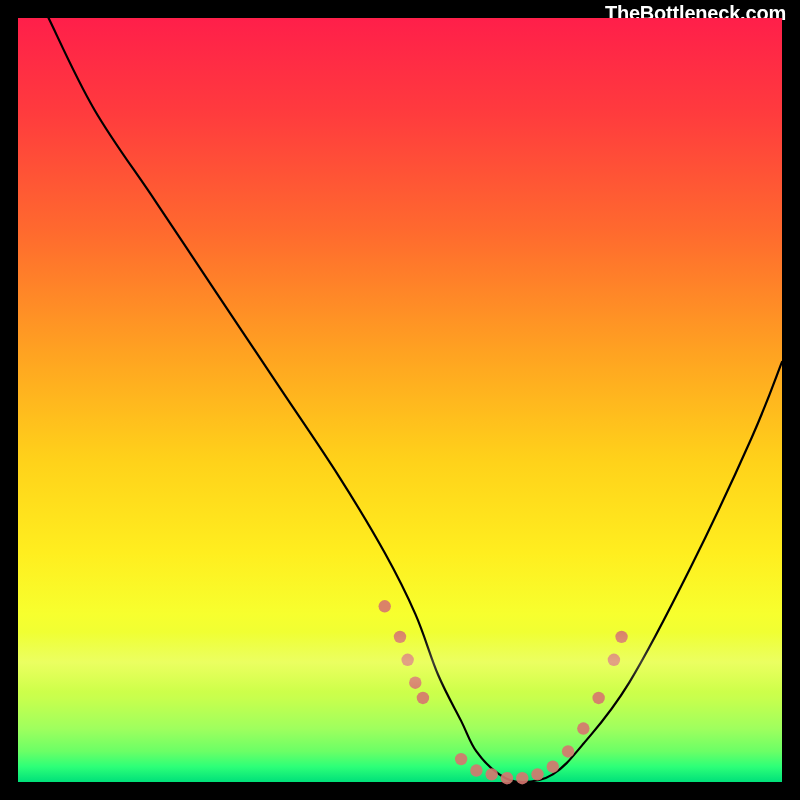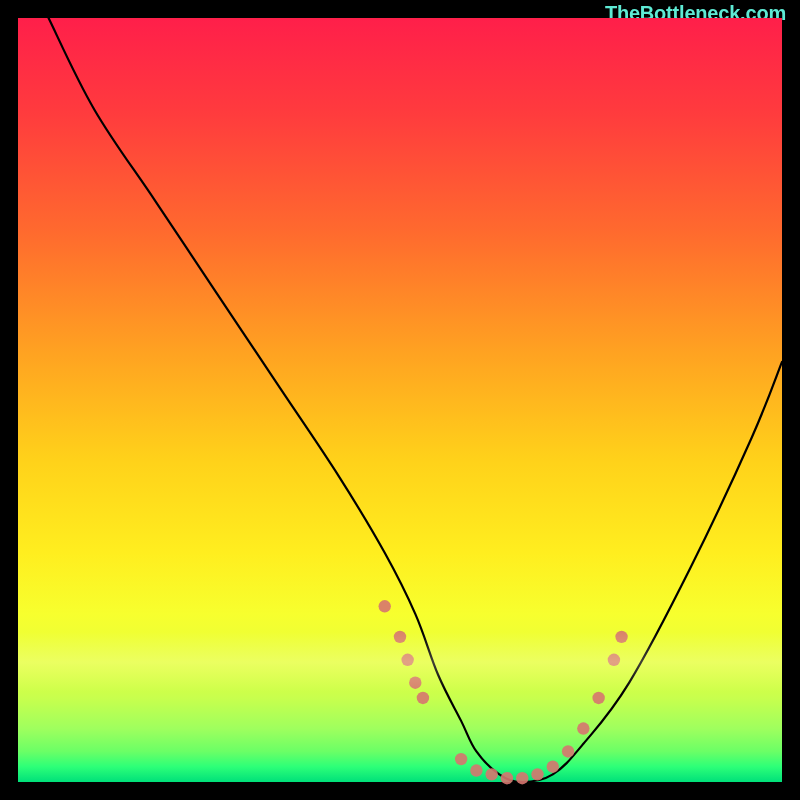--- a/index.html
+++ b/index.html
@@ -48,21 +48,21 @@
     left: 0; right: 0;
     bottom: 90px;
     height: 60px;
     background: linear-gradient(to bottom, rgba(255,255,210,0.0), rgba(255,255,210,0.25), rgba(255,255,210,0.0));
     pointer-events: none;
   }
   .watermark {
     position: absolute;
     top: 2px;
     right: 14px;
-    color: #5eead4;
+    color: #ffffff;
     font-size: 20px;
     font-weight: 600;
     letter-spacing: -0.2px;
     user-select: none;
   }
   svg.curve {
     position: absolute;
     left: 0; top: 0;
     width: 100%; height: 100%;
     overflow: visible;

